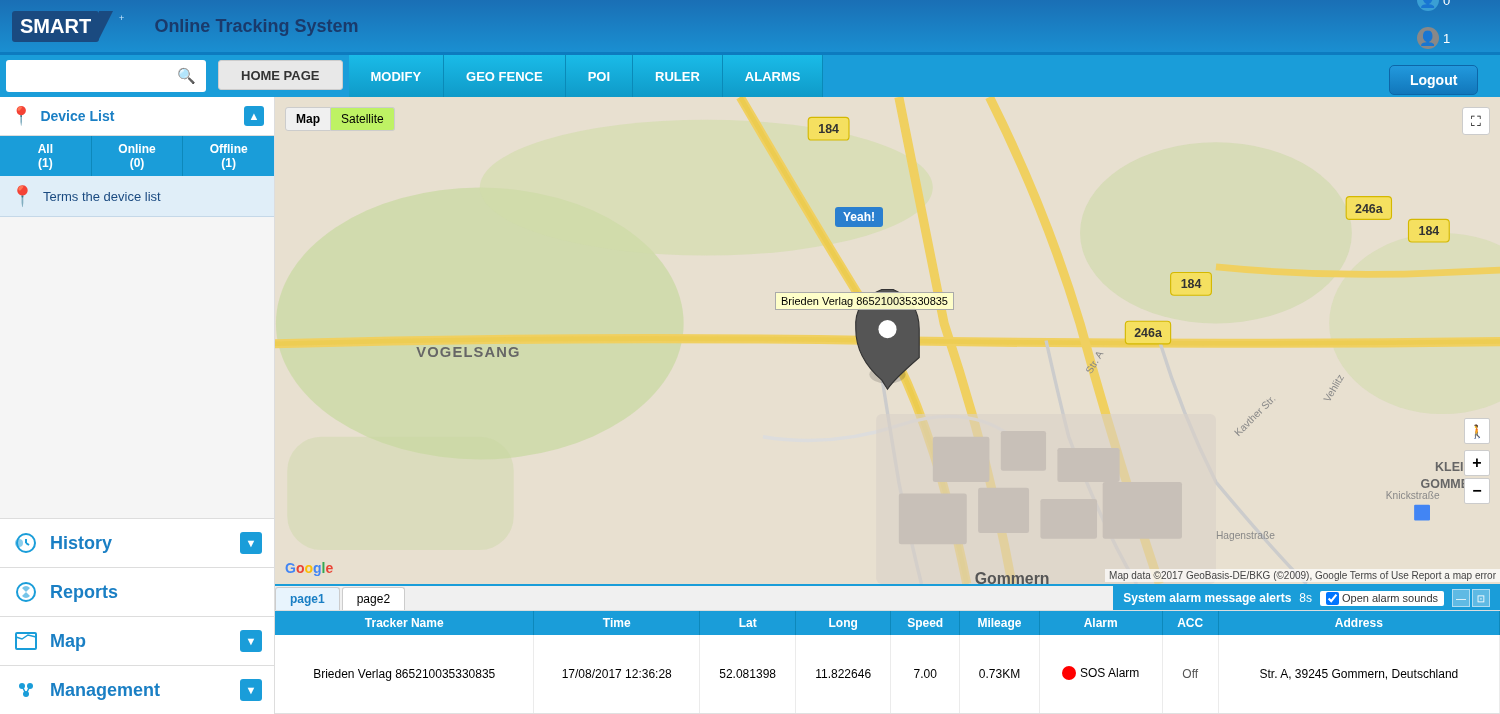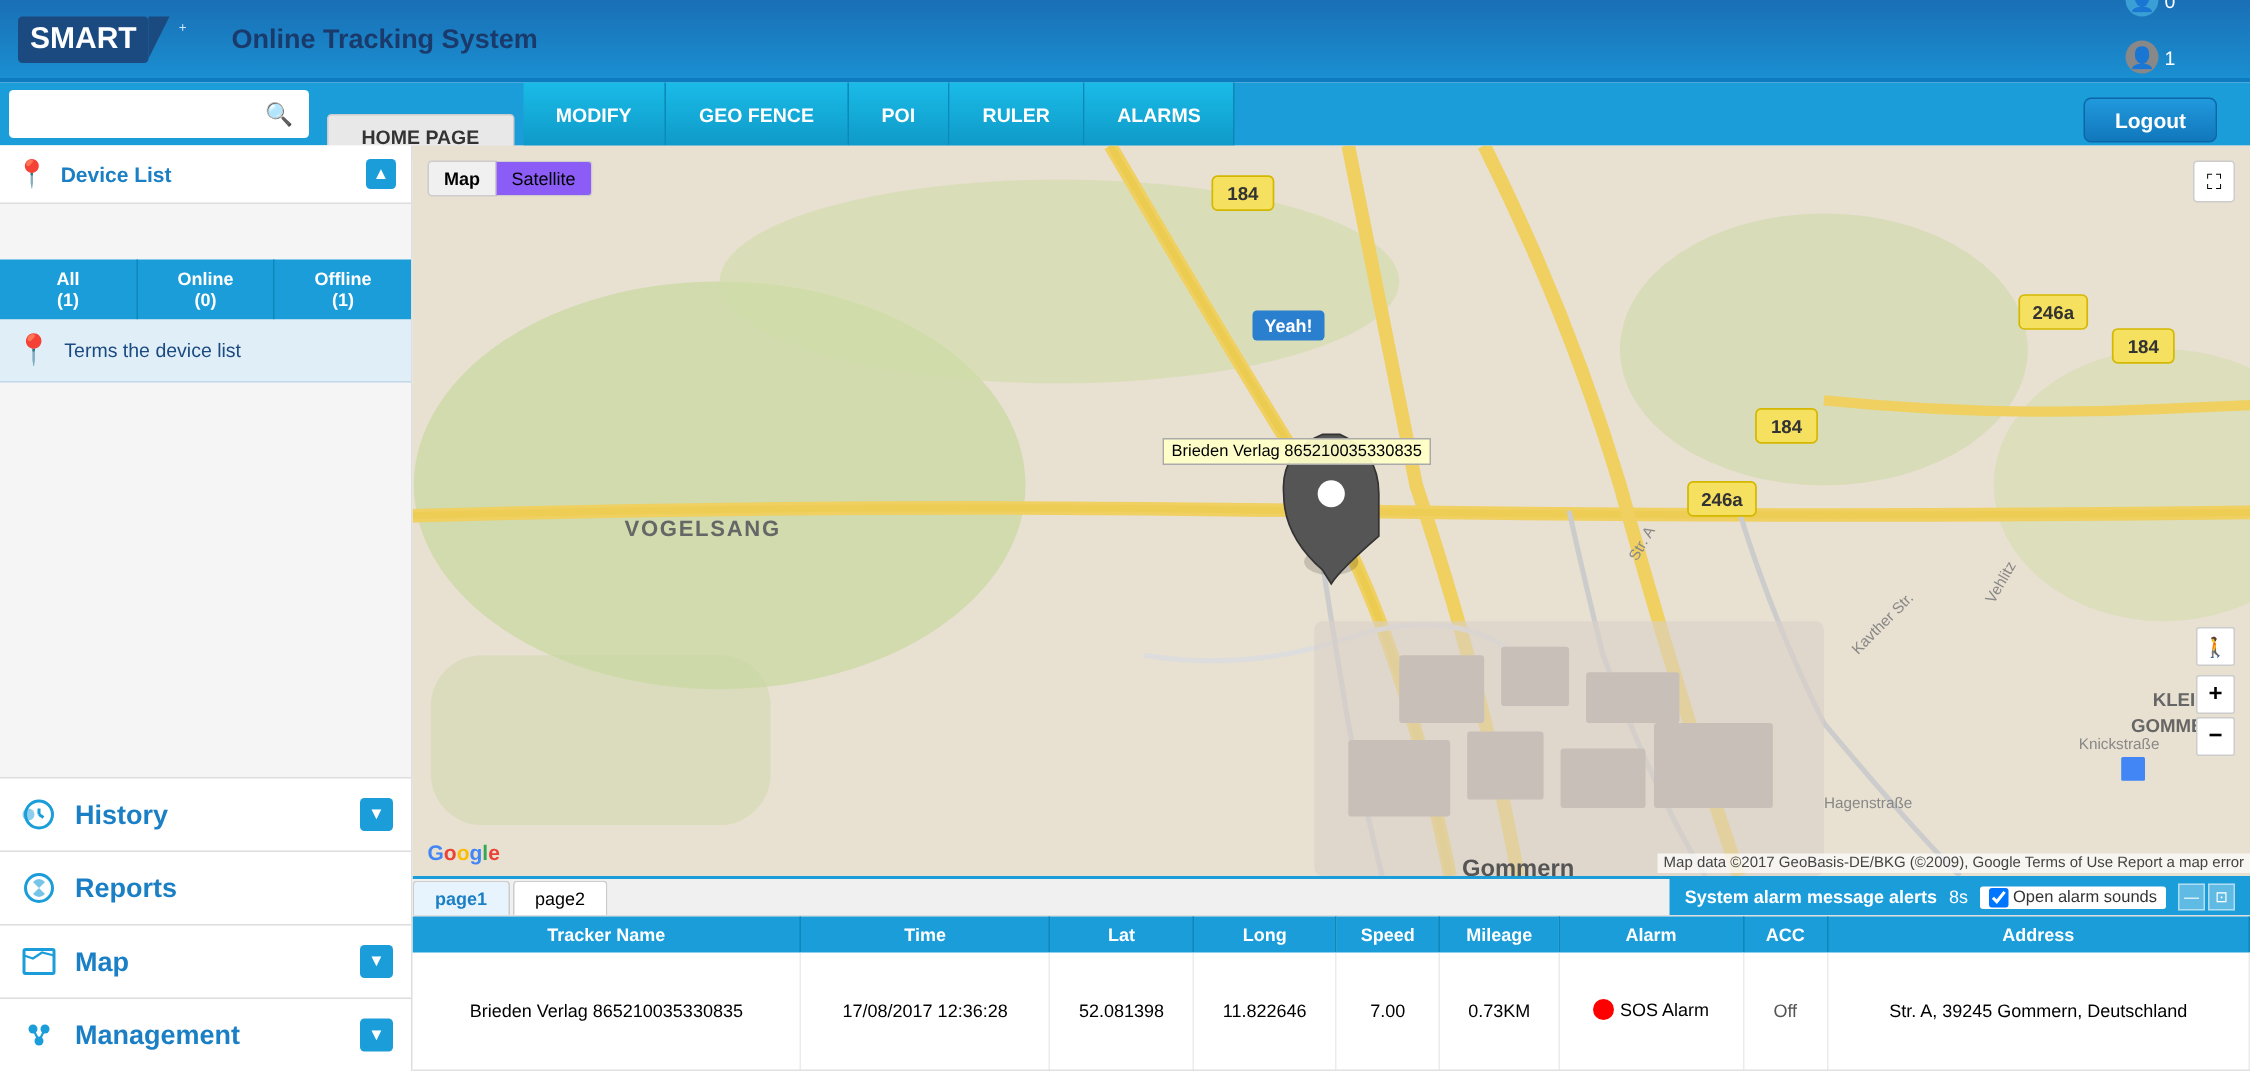--- a/index.html
+++ b/index.html
@@ -128,21 +128,21 @@
       padding: 0 22px;
       font-size: 13px;
       font-weight: bold;
       cursor: pointer;
       height: 100%;
     }
     .nav-btn.home {
       background: #e8e8e8;
       color: #333;
       border: 1px solid #ccc;
-      margin: 21px 6px;
+      margin: 5px 6px;
       border-radius: 3px;
       height: 30px;
     }
 
     
     #main {
       display: flex;
       height: calc(714px - 55px - 42px);
     }
 
@@ -181,21 +181,20 @@
       font-size: 11px;
       cursor: pointer;
       display: flex;
       align-items: center;
       justify-content: center;
     }
 
     .device-filters {
       display: flex;
       background: #1a9dd9;
-      margin-top: 37px;
     }
     .device-filter-btn {
       flex: 1;
       background: none;
       border: none;
       border-right: 1px solid #0d88bb;
       color: white;
       padding: 6px 4px;
       font-size: 12px;
       cursor: pointer;
@@ -277,21 +276,21 @@
 
     .map-type-btns {
       position: absolute;
       top: 10px;
       left: 10px;
       z-index: 10;
       display: flex;
       gap: 0;
     }
     .map-type-btn {
-      background: #8b5cf6;
+      background: #bef264;
       border: 1px solid #ccc;
       padding: 4px 10px;
       font-size: 12px;
       cursor: pointer;
     }
     .map-type-btn.active { background: #f0f0f0; font-weight: bold; }
     .map-type-btn:first-child { border-radius: 3px 0 0 3px; }
     .map-type-btn:last-child { border-radius: 0 3px 3px 0; border-left: none; }
 
     .map-fullscreen-btn {

